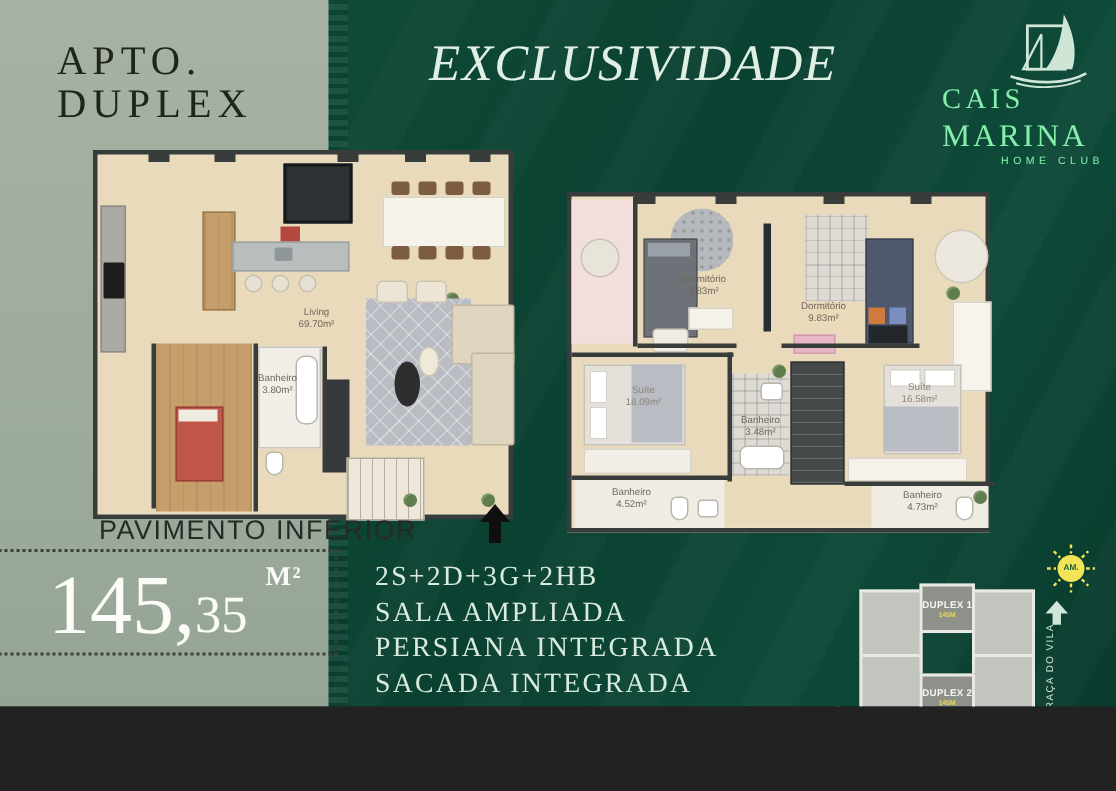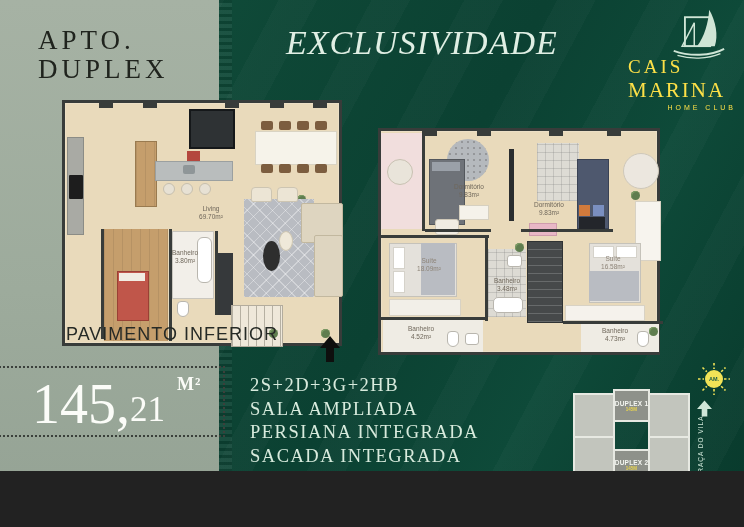--- a/index.html
+++ b/index.html
@@ -14,34 +14,34 @@
   .gold-stripe{position:absolute;left:219px;top:0;width:13px;height:527px;
     background:linear-gradient(90deg,#7c5d32 0%,#c59c5c 35%,#b18c4e 70%,#front 100%,#86663a 100%);}
   .gold-stripe:after{content:"";position:absolute;inset:0;
     background:repeating-linear-gradient(180deg,rgba(0,0,0,0.10) 0 3px,rgba(255,255,255,0.06) 3px 7px);}
 
   .apto{position:absolute;left:38px;top:26px;font-family:"Liberation Serif",serif;
     font-size:27px;line-height:29px;letter-spacing:4px;color:#20241e;}
   .title{position:absolute;left:286px;top:24px;font-family:"Liberation Serif",serif;
     font-size:34px;letter-spacing:1px;color:#e0efe4;font-style:italic;}
 
-  .logo{position:absolute;left:628px;top:6px;width:108px;color:#fde047;text-align:left;}
+  .logo{position:absolute;left:628px;top:6px;width:108px;color:#86efac;text-align:left;}
   .logo .boat{display:block;margin-left:38px;}
   .logo .l1{font-family:"Liberation Serif",serif;font-size:19px;letter-spacing:3px;display:block;margin-top:-6px;}
   .logo .l2{font-family:"Liberation Serif",serif;font-size:21px;letter-spacing:2px;display:block;}
   .logo .l3{font-size:7px;letter-spacing:3px;display:block;text-align:right;margin-top:1px;}
 
   .plan{position:absolute;background:#e9dabb;border:3px solid #383c3a;box-sizing:border-box;
         box-shadow:0 0 0 1px rgba(255,255,255,0.15) inset;}
   .furn{position:absolute;}
   .wall{position:absolute;background:#383c3a;}
   .rlabel{position:absolute;font:6.5px/1.25 "Liberation Sans",sans-serif;color:#6f675b;text-align:center;}
   .rlabel span{display:block;}
 
-  .plabel-dark{position:absolute;left:66px;top:324px;font-size:18px;letter-spacing:1px;color:#262a26;}
+  .plabel-dark{position:absolute;left:66px;top:343px;font-size:18px;letter-spacing:1px;color:#262a26;}
   .plabel-light{position:absolute;left:500px;top:110px;font-size:16px;letter-spacing:0.5px;color:#cbe7d6;}
 
   .area-box{position:absolute;left:-8px;top:366px;width:233px;height:71px;
     border:2px dotted #3b403b;box-sizing:border-box;display:flex;align-items:flex-end;
     padding-left:38px;color:#fbfcf8;font-family:"Liberation Serif",serif;}
   .area-box .num{font-size:56px;line-height:62px;}
   .area-box .dec{font-size:35px;line-height:50px;}
   .area-box .unit{font-size:18px;font-weight:bold;align-self:flex-start;margin:6px 0 0 12px;letter-spacing:1px;}
 
   .features{position:absolute;left:250px;top:374px;font-family:"Liberation Serif",serif;
@@ -160,21 +160,21 @@
     <div class="furn plant" style="left:256px;top:226px;"></div>
   </div>
 
   <svg style="position:absolute;left:320px;top:336px;" width="20" height="26" viewBox="0 0 20 26">
     <polygon points="10,0 20,12 14,12 14,26 6,26 6,12 0,12" fill="#0e0f0e"></polygon>
   </svg>
   <div class="plabel-dark">PAVIMENTO INFERIOR</div>
 
   <div class="area-box">
     <span class="num">145,</span>
-    <span class="dec">21</span>
+    <span class="dec">35</span>
     <span class="unit">M²</span>
   </div>
 
   <div class="plan" style="left:378px;top:128px;width:282px;height:227px;">
     <div class="wall" style="left:42px;top:-2px;width:14px;height:7px;"></div>
     <div class="wall" style="left:96px;top:-2px;width:14px;height:7px;"></div>
     <div class="wall" style="left:168px;top:-2px;width:14px;height:7px;"></div>
     <div class="wall" style="left:226px;top:-2px;width:14px;height:7px;"></div>
 
     <div class="furn" style="left:0px;top:2px;width:41px;height:96px;background:#f1dedd;"></div>

